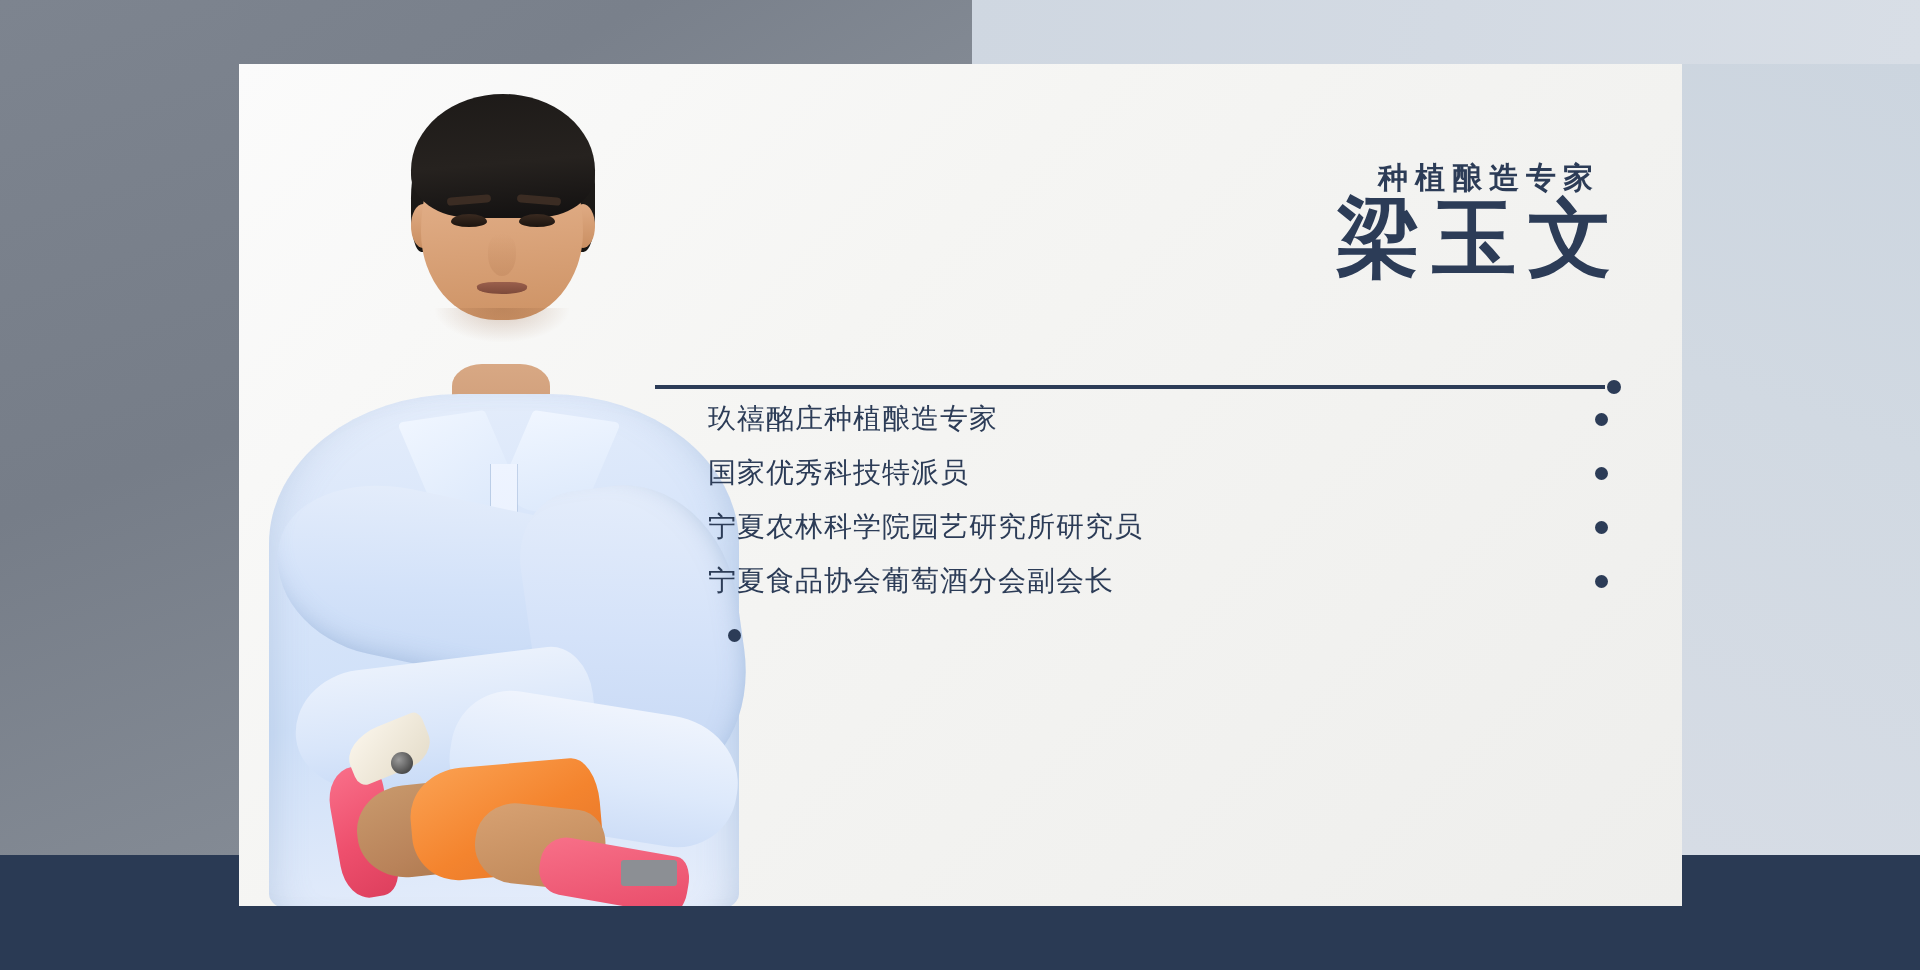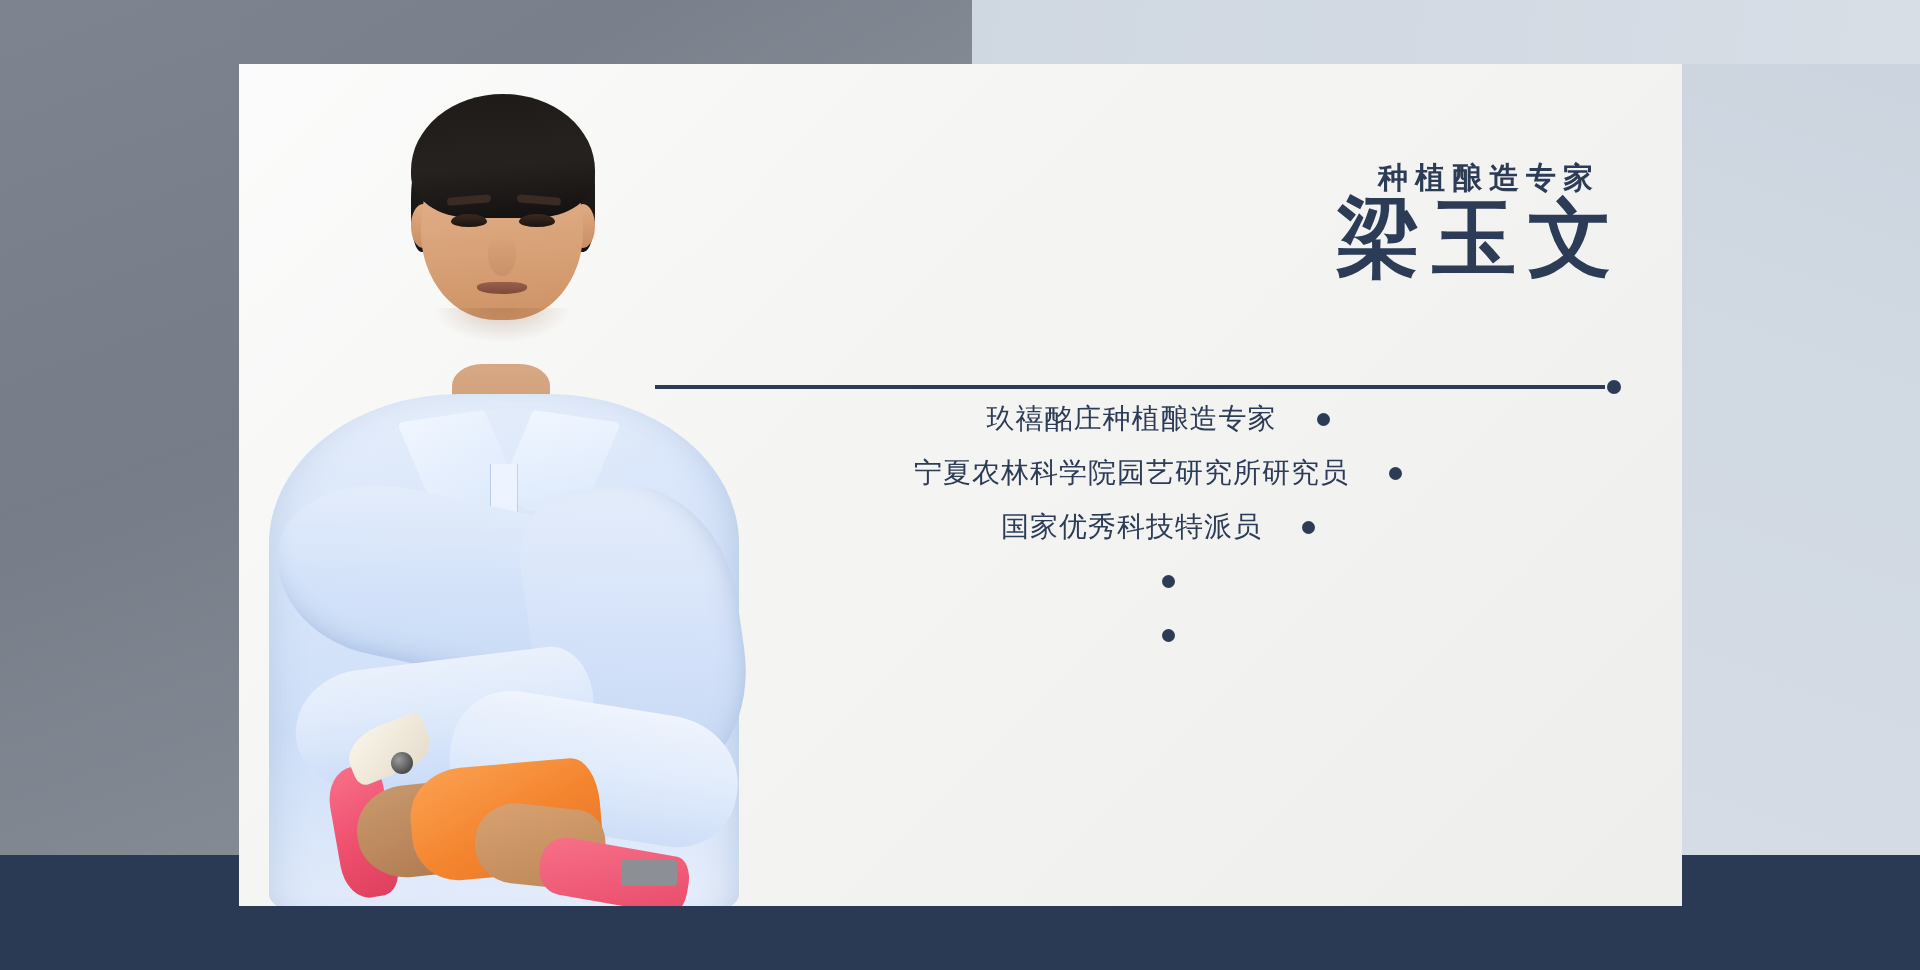--- a/index.html
+++ b/index.html
@@ -345,21 +345,21 @@
     top: 328px;
     width: 900px;
     list-style: none;
     margin: 0;
     padding: 0;
     text-align: right;
   }
   .cred-item {
     display: flex;
     align-items: center;
-    justify-content: center;
+    justify-content: space-between;
     height: 54px;
     margin-bottom: 0px;
     gap: 20px;
   }
   .cred-text {
     font-size: 28px;
     letter-spacing: 1px;
     color: #2c3c57;
     font-weight: 500;
     white-space: nowrap;
@@ -434,28 +434,29 @@
         <div class="divider-line"></div>
         <div class="divider-dot"></div>
       </div>
 
       <ul class="cred-list">
         <li class="cred-item">
           <span class="cred-text">玖禧酩庄种植酿造专家</span>
           <span class="cred-dot"></span>
         </li>
         <li class="cred-item">
+          <span class="cred-text">国家优秀科技特派员</span>
+          <span class="cred-dot"></span>
+        </li>
+        <li class="cred-item">
           <span class="cred-text">宁夏农林科学院园艺研究所研究员</span>
           <span class="cred-dot"></span>
         </li>
         <li class="cred-item">
-          <span class="cred-text">国家优秀科技特派员</span>
-          <span class="cred-dot"></span>
-        </li>
-        <li class="cred-item">
+          <span class="cred-text">宁夏食品协会葡萄酒分会副会长</span>
           <span class="cred-dot"></span>
         </li>
         <li class="cred-item">
           <span class="cred-dot"></span>
         </li>
       </ul>
 
     </div>
   </div>
 </div>

